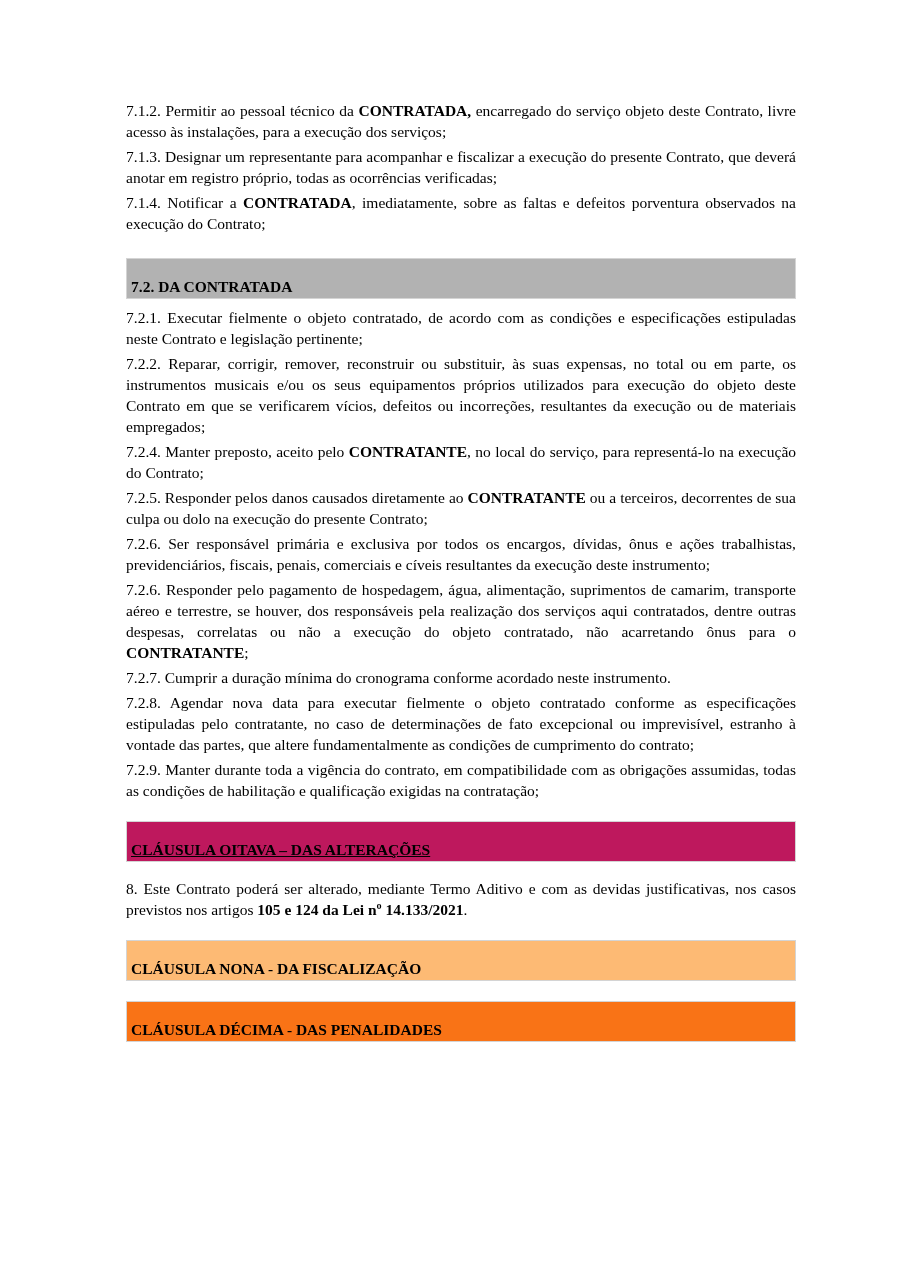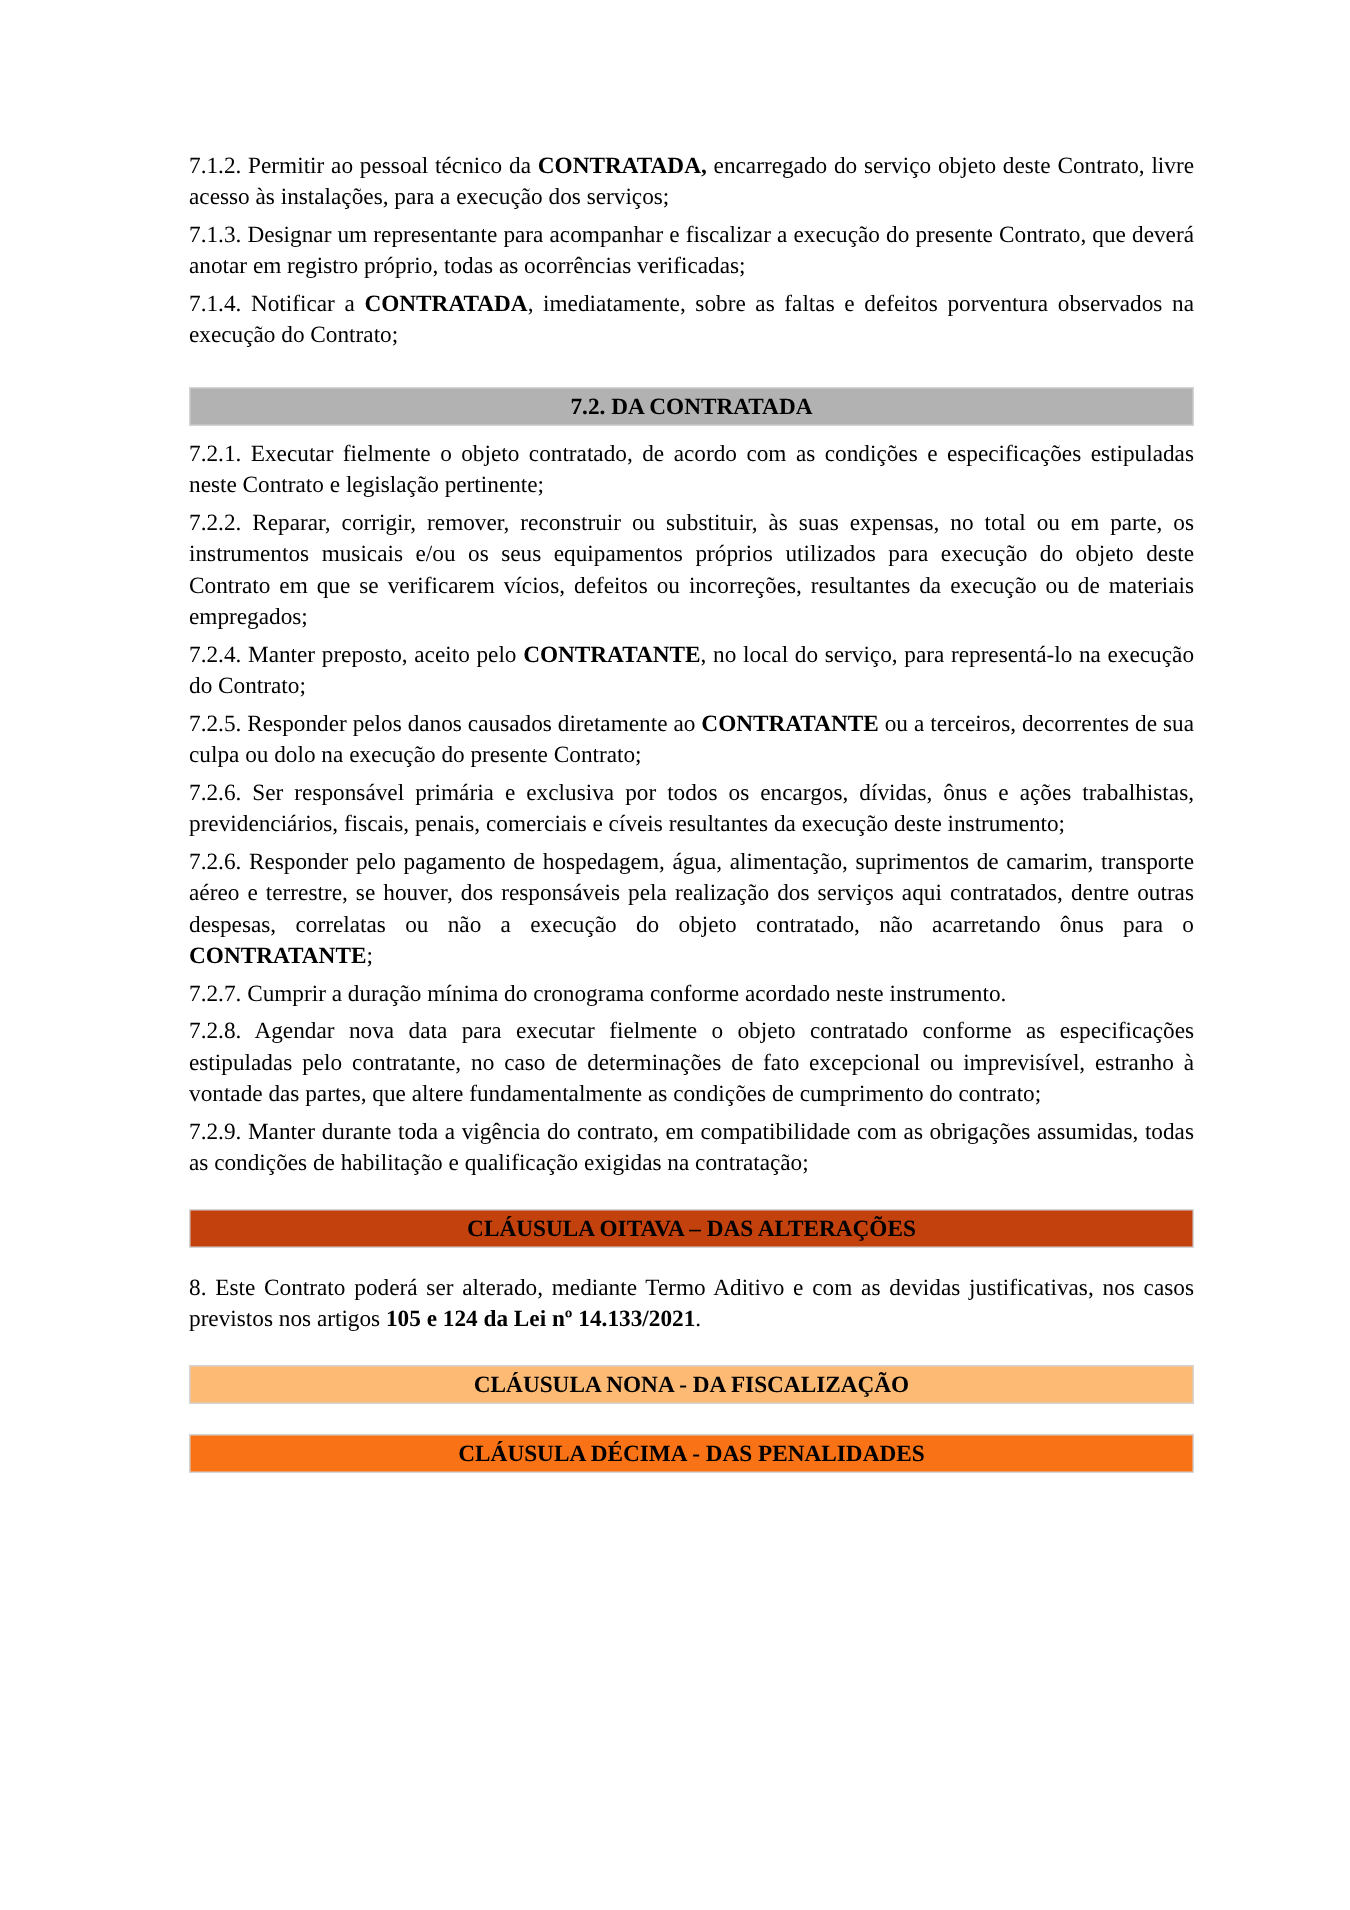--- a/index.html
+++ b/index.html
@@ -27,25 +27,25 @@
     font-size: 15.5px;
     line-height: 21px;
     text-align: justify;
     text-justify: inter-word;
   }
   .section-header {
     display: block;
     box-sizing: border-box;
     width: 100%;
     margin: 20px 0 16px 0;
-    padding: 3px 4px 2px 4px;
+    padding: 18px 4px 2px 4px;
     font-size: 15.5px;
     line-height: 19px;
     font-weight: bold;
-    text-align: center;
+    text-align: left;
     border: 1px solid #d4d4d4;
   }
   .section-header.tight {
     margin: 24px 0 8px 0;
   }
   .para b {
     font-weight: bold;
     margin-top: 13px;
   }
 </style>
@@ -60,18 +60,18 @@
       <h2 class="section-header tight" style="background: rgb(178, 178, 178);">7.2. DA CONTRATADA</h2>
       <p class="para"><span>7.2.1. Executar fielmente o objeto contratado, de acordo com as condições e especificações estipuladas neste Contrato e legislação pertinente;</span></p>
       <p class="para"><span>7.2.2. Reparar, corrigir, remover, reconstruir ou substituir, às suas expensas, no total ou em parte, os instrumentos musicais e/ou os seus equipamentos próprios utilizados para execução do objeto deste Contrato em que se verificarem vícios, defeitos ou incorreções, resultantes da execução ou de materiais empregados;</span></p>
       <p class="para"><span>7.2.4. Manter preposto, aceito pelo </span><b>CONTRATANTE</b><span>, no local do serviço, para representá-lo na execução do Contrato;</span></p>
       <p class="para"><span>7.2.5. Responder pelos danos causados diretamente ao </span><b>CONTRATANTE</b><span> ou a terceiros, decorrentes de sua culpa ou dolo na execução do presente Contrato;</span></p>
       <p class="para"><span>7.2.6. Ser responsável primária e exclusiva por todos os encargos, dívidas, ônus e ações trabalhistas, previdenciários, fiscais, penais, comerciais e cíveis resultantes da execução deste instrumento;</span></p>
       <p class="para"><span>7.2.6. Responder pelo pagamento de hospedagem, água, alimentação, suprimentos de camarim, transporte aéreo e terrestre, se houver, dos responsáveis pela realização dos serviços aqui contratados, dentre outras despesas, correlatas ou não a execução do objeto contratado, não acarretando ônus para o </span><b>CONTRATANTE</b><span>;</span></p>
       <p class="para"><span>7.2.7. Cumprir a duração mínima do cronograma conforme acordado neste instrumento.</span></p>
       <p class="para"><span>7.2.8. Agendar nova data para executar fielmente o objeto contratado conforme as especificações estipuladas pelo contratante, no caso de determinações de fato excepcional ou imprevisível, estranho à vontade das partes, que altere fundamentalmente as condições de cumprimento do contrato;</span></p>
       <p class="para"><span>7.2.9. Manter durante toda a vigência do contrato, em compatibilidade com as obrigações assumidas, todas as condições de habilitação e qualificação exigidas na contratação;</span></p>
-      <h2 class="section-header" style="background: #c2410c;">CLÁUSULA OITAVA – DAS ALTERAÇÕES</h2>
+      <h2 class="section-header" style="background: #be185d; text-decoration: underline;">CLÁUSULA OITAVA – DAS ALTERAÇÕES</h2>
       <p class="para"><span>8. Este Contrato poderá ser alterado, mediante Termo Aditivo e com as devidas justificativas, nos casos previstos nos artigos </span><b>105 e 124 da Lei nº 14.133/2021</b><span>.</span></p>
       <h2 class="section-header" style="background: #fdba74;">CLÁUSULA NONA - DA FISCALIZAÇÃO</h2>
       <h2 class="section-header" style="background: #f97316;">CLÁUSULA DÉCIMA - DAS PENALIDADES</h2>
     </div>
 </div>
 
 </body></html>

